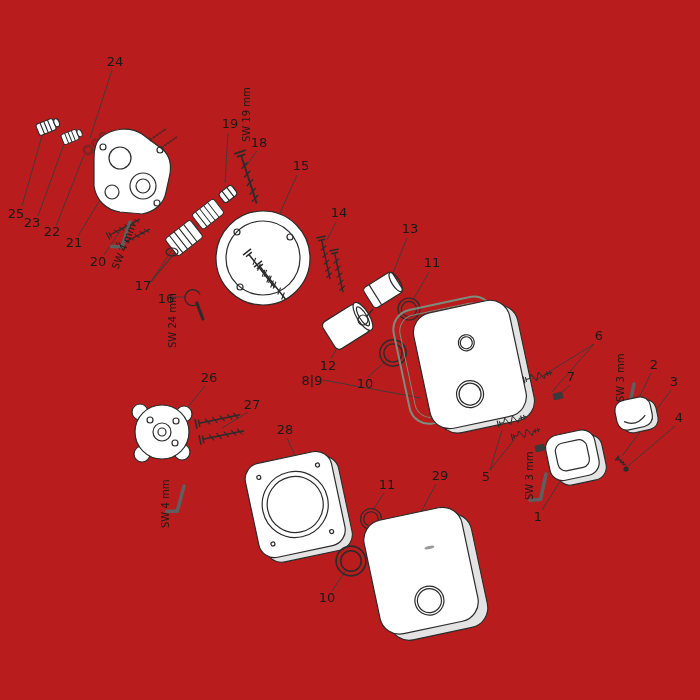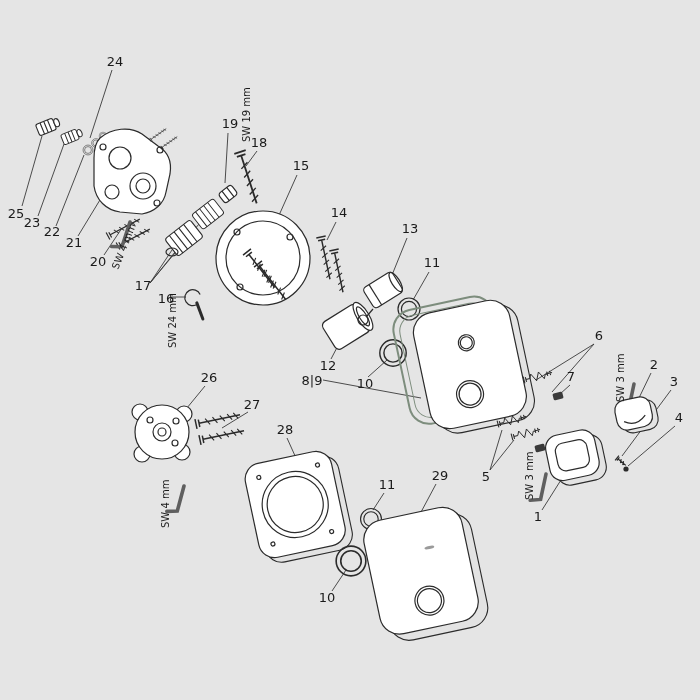--- a/index.html
+++ b/index.html
@@ -1,17 +1,17 @@
 <!DOCTYPE html>
 <html><head>
 <meta charset="utf-8">
 <style>
   html,body{margin:0;padding:0;background:#ffffff;}
   .canvas{
-    position:relative;width:700px;height:700px;background:#e5e5e5;
+    position:relative;width:700px;height:700px;background:#b91c1c;
     font-family:"DejaVu Sans", sans-serif;
   }
   svg{display:block;}
   text.part{font-size:13px;fill:#1a1a1a;font-family:"DejaVu Sans", sans-serif;}
   text.tool{font-size:10px;fill:#1a1a1a;font-family:"DejaVu Sans", sans-serif;}
   .lead{stroke:#3a3a3a;stroke-width:0.9;fill:none;}
   .ln{stroke:#2b2b2b;stroke-width:1.2;fill:none;}
   .fillw{fill:#ffffff;stroke:#2b2b2b;stroke-width:1.2;}
   .metal{fill:#e3e3e3;stroke:#2b2b2b;stroke-width:1.1;}
   .gasket{stroke:#7d8d7d;fill:none;}

